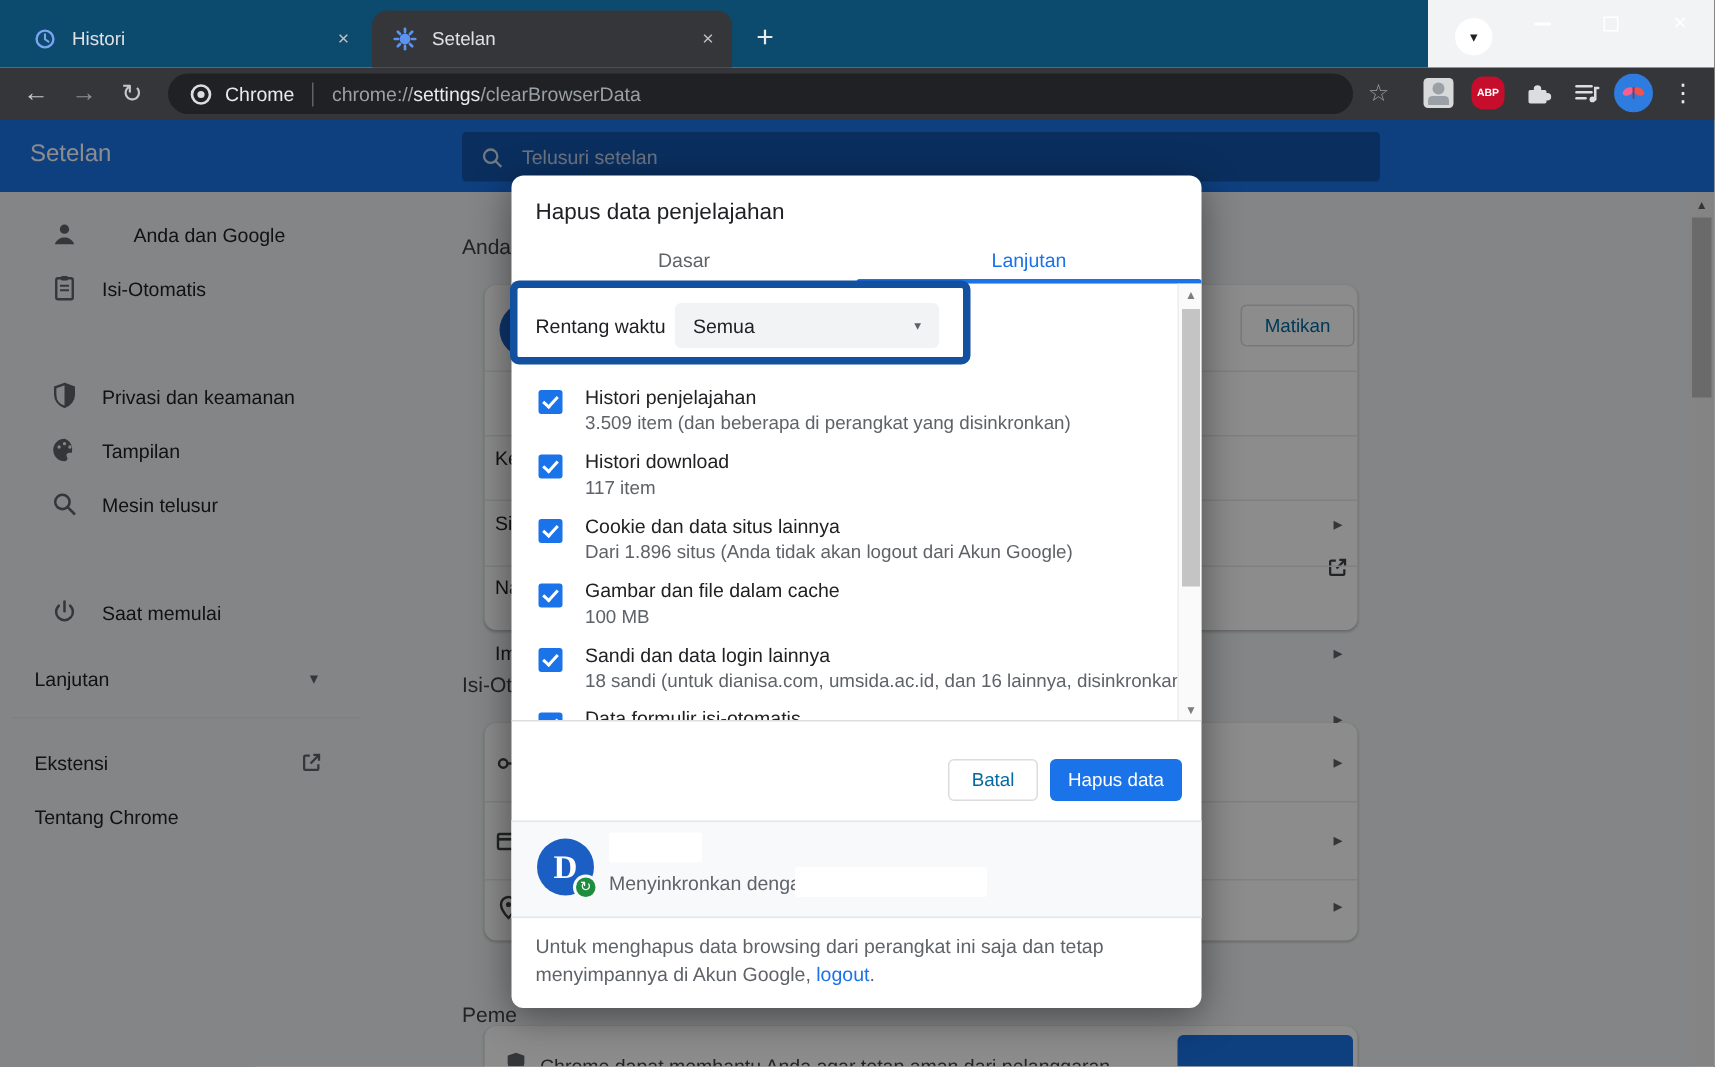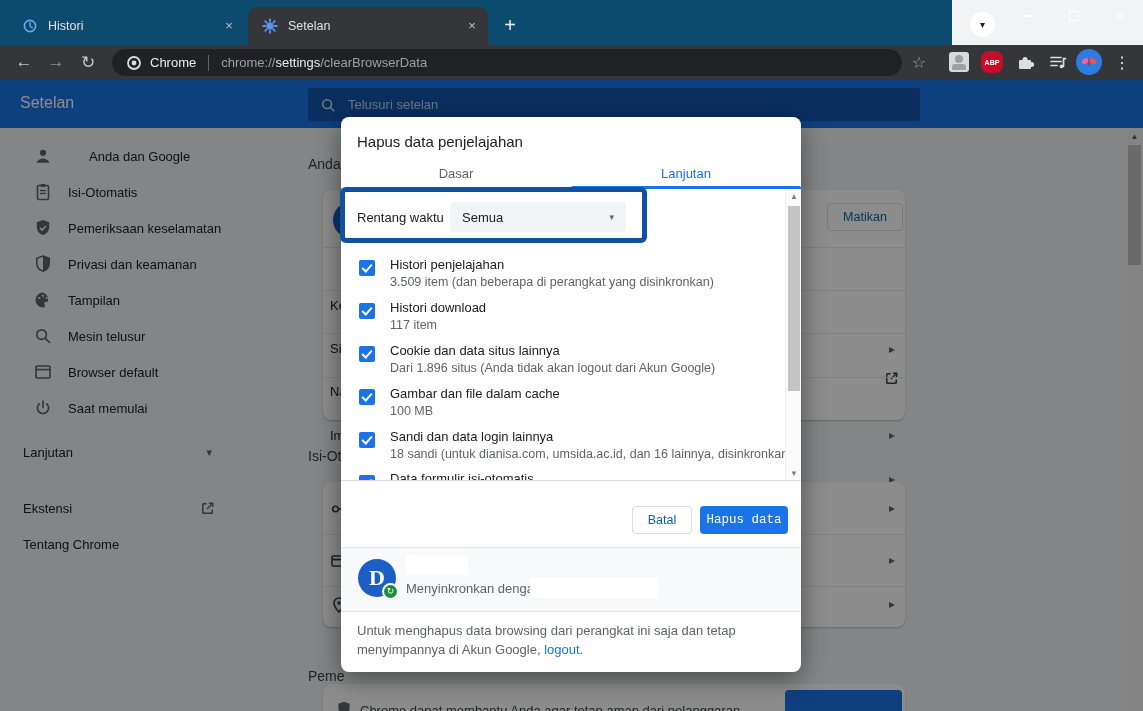--- a/index.html
+++ b/index.html
@@ -196,29 +196,20 @@
       <span class="s-ic">
           <svg width="20" height="20" viewBox="0 0 20 20">
             <rect x="4.5" y="3.5" width="11" height="14" rx="1.2" fill="none" stroke="#5f6368" stroke-width="1.6"></rect>
             <rect x="7.5" y="2" width="5" height="3" rx="1" fill="#5f6368"></rect>
             <line x1="7" y1="8.5" x2="13" y2="8.5" stroke="#5f6368" stroke-width="1.4"></line>
             <line x1="7" y1="11.5" x2="13" y2="11.5" stroke="#5f6368" stroke-width="1.4"></line>
           </svg>
         </span>
       <span>Isi-Otomatis</span>
     </div>
-    <div class="side-item" style="top:130px;">
-      <span class="s-ic">
-          <svg width="20" height="20" viewBox="0 0 20 20">
-            <path d="M10 2l6.2 2.2v4.9c0 4-2.7 7-6.2 8.1-3.5-1.1-6.2-4.1-6.2-8.1V4.2z" fill="#5f6368"></path>
-            <path d="M7.1 9.9l2.1 2.1 3.7-4" fill="none" stroke="#f1f3f4" stroke-width="1.6"></path>
-          </svg>
-        </span>
-      <span>Pemeriksaan keselamatan</span>
-    </div>
     <div class="side-item" style="top:166px;">
       <span class="s-ic">
           <svg width="20" height="20" viewBox="0 0 20 20">
             <path d="M10 2l6.2 2.2v4.9c0 4-2.7 7-6.2 8.1-3.5-1.1-6.2-4.1-6.2-8.1V4.2z" fill="none" stroke="#5f6368" stroke-width="1.6"></path>
             <path d="M10 2l6.2 2.2v4.9c0 4-2.7 7-6.2 8.1V2z" fill="#5f6368"></path>
           </svg>
         </span>
       <span>Privasi dan keamanan</span>
     </div>
     <div class="side-item" style="top:202px;">
@@ -233,29 +224,20 @@
       <span>Tampilan</span>
     </div>
     <div class="side-item" style="top:238px;">
       <span class="s-ic">
           <svg width="20" height="20" viewBox="0 0 20 20" stroke="#5f6368" stroke-width="1.7" fill="none">
             <circle cx="8.6" cy="8.6" r="4.8"></circle>
             <line x1="12.4" y1="12.4" x2="17" y2="17"></line>
           </svg>
         </span>
       <span>Mesin telusur</span>
-    </div>
-    <div class="side-item" style="top:274px;">
-      <span class="s-ic">
-          <svg width="20" height="20" viewBox="0 0 20 20">
-            <rect x="3" y="4" width="14" height="12" rx="1.3" fill="none" stroke="#5f6368" stroke-width="1.6"></rect>
-            <line x1="3" y1="7.6" x2="17" y2="7.6" stroke="#5f6368" stroke-width="1.6"></line>
-          </svg>
-        </span>
-      <span>Browser default</span>
     </div>
     <div class="side-item" style="top:310px;text-align:right;">
       <span class="s-ic">
           <svg width="20" height="20" viewBox="0 0 20 20" stroke="#5f6368" stroke-width="1.7" fill="none" stroke-linecap="round">
             <line x1="10" y1="3" x2="10" y2="9.5"></line>
             <path d="M6.2 5.8a5.6 5.6 0 1 0 7.6 0"></path>
           </svg>
         </span>
       <span>Saat memulai</span>
     </div>
@@ -401,21 +383,21 @@
       <div class="dlg-scrollbar">
         <div class="sb-arrow" style="top:3px;width:16px;color:#7d7d7d;">▲</div>
         <div class="dlg-thumb"></div>
         <div class="sb-arrow" style="bottom:3px;width:16px;color:#7d7d7d;">▼</div>
       </div>
     </div>
 
     <div class="hl-box"></div>
 
     <div class="btn btn-outline" style="left:291px;top:389px;width:60px;">Batal</div>
-    <div class="btn btn-fill" style="left:359px;top:389px;width:88px;font-family:Liberation Mono, monospace;">Hapus data</div>
+    <div class="btn btn-fill" style="left:359px;top:389px;width:88px;">Hapus data</div>
 
     <div class="sync-sec">
       <div class="avatar-d">D</div>
       <div class="sync-badge">↻</div>
       <div class="redact" style="left:65px;top:7px;width:62px;height:20px;"></div>
       <div style="position:absolute;left:65px;top:33px;font-size:13px;color:#5f6368;">Menyinkronkan dengan</div>
       <div class="redact" style="left:189px;top:30px;width:128px;height:20px;"></div>
     </div>
 
     <div class="dlg-footer">

